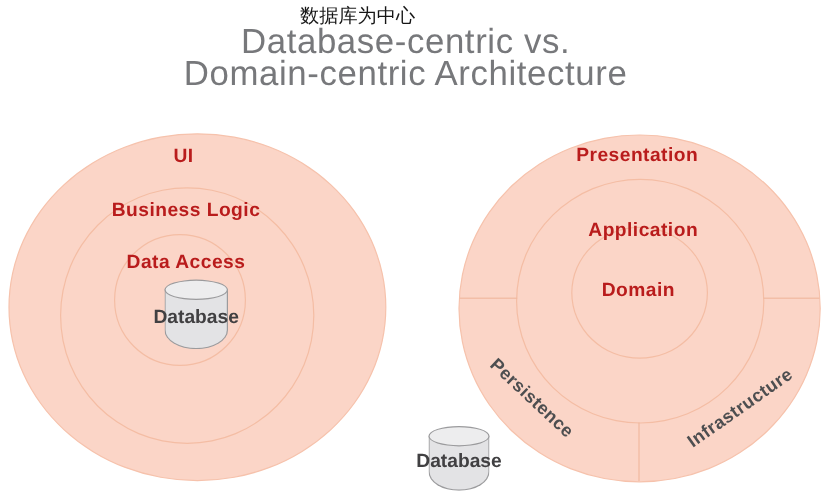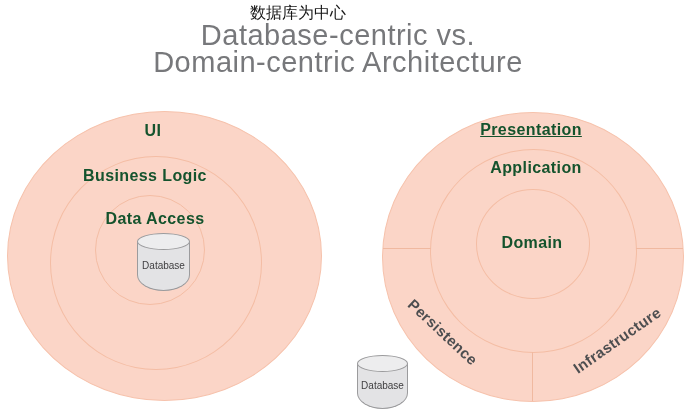--- a/index.html
+++ b/index.html
@@ -19,42 +19,42 @@
     color:#77787b; font-size:29px; line-height:27px; letter-spacing:0.5px;
     font-weight:400;
   }
   .ring {
     position:absolute; border-radius:50%;
     border:1px solid #f4bda4;
   }
   .ring.outer { background:#fbd5c7; border-color:#f6c2ac; }
   .ring-label {
     position:absolute; transform:translate(-50%,-50%);
-    color:#14532d; font-weight:bold; font-size:16px; letter-spacing:0.4px;
+    color:#b91c1c; font-weight:bold; font-size:16px; letter-spacing:0.4px;
     white-space:nowrap;
   }
   .rot-label {
     position:absolute; transform-origin:center;
     color:#4d4e50; font-weight:bold; font-size:15px; letter-spacing:0.4px;
     white-space:nowrap;
   }
   .divider { position:absolute; background:#f0b9a0; }
   .cyl { position:absolute; }
   .cyl-top {
     position:absolute; top:0; left:0; width:100%; height:17px;
     background:#ededee; border:1px solid #9b9b9d; border-radius:50%; z-index:2;
   }
   .cyl-body {
     position:absolute; top:8px; left:0; width:100%; bottom:0;
     background:#e3e3e5; border:1px solid #9b9b9d; border-top:none;
     border-radius:0 0 50% 50% / 0 0 16px 16px;
   }
   .cyl-label {
     position:absolute; left:50%; top:56%; transform:translate(-50%,-50%);
-    z-index:3; font-size:10px; font-weight:normal; color:#414042;
+    z-index:3; font-size:16px; font-weight:bold; color:#414042;
     white-space:nowrap;
   }
 </style>
 </head>
 <body>
 
 <div class="canvas">
 
   <div class="abs" style="left:338px; top:22px; transform:translateX(-50%); text-align:center;">
     <div class="title" style="position:static; transform:none;">Database-centric vs.</div>
@@ -63,41 +63,41 @@
 
   <div class="abs cn-label" style="left:298px; top:3px;">数据库为中心</div>
 
 
   <div>
     <div class="ring outer" style="left:7px; top:111px; width:315px; height:290px;"></div>
     <div class="ring" style="left:50px; top:156px; width:212px; height:214px;"></div>
     <div class="ring" style="left:95px; top:195px; width:110px; height:110px;"></div>
 
     <div class="ring-label" style="left:153px; top:131px;">UI</div>
-    <div class="ring-label" style="left:145px; top:176px;">Business Logic</div>
+    <div class="ring-label" style="left:155px; top:176px;">Business Logic</div>
     <div class="ring-label" style="left:155px; top:219px;">Data Access</div>
 
     <div class="cyl" style="left:137px; top:233px; width:53px; height:58px;">
       <div class="cyl-body"></div>
       <div class="cyl-top"></div>
       <div class="cyl-label">Database</div>
     </div>
   </div>
 
   <div>
     <div class="ring outer" style="left:382px; top:112px; width:302px; height:290px;"></div>
     <div class="ring" style="left:430px; top:149px; width:207px; height:204px;"></div>
     <div class="ring" style="left:476px; top:189px; width:114px; height:110px;"></div>
 
     <div class="divider" style="left:383px; top:248px; width:48px; height:1px;"></div>
     <div class="divider" style="left:636px; top:248px; width:47px; height:1px;"></div>
     <div class="divider" style="left:532px; top:352px; width:1px; height:49px;"></div>
 
-    <div class="ring-label" style="left:531px; top:130px;text-decoration:underline;">Presentation</div>
-    <div class="ring-label" style="left:536px; top:168px;">Application</div>
+    <div class="ring-label" style="left:531px; top:130px;">Presentation</div>
+    <div class="ring-label" style="left:536px; top:193px;">Application</div>
     <div class="ring-label" style="left:532px; top:243px;text-align:center;">Domain</div>
 
     <div class="rot-label" style="left:443px; top:332px; transform:translate(-50%,-50%) rotate(43deg);">Persistence</div>
     <div class="rot-label" style="left:617px; top:340px; transform:translate(-50%,-50%) rotate(-35deg);">Infrastructure</div>
 
     <div class="cyl" style="left:357px; top:355px; width:51px; height:54px;">
       <div class="cyl-body"></div>
       <div class="cyl-top"></div>
       <div class="cyl-label">Database</div>
     </div>

